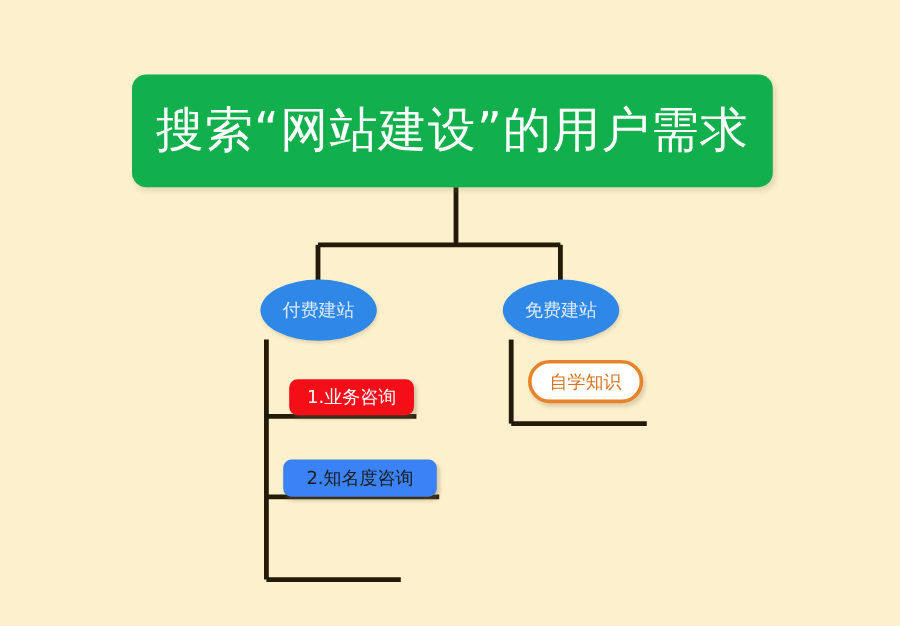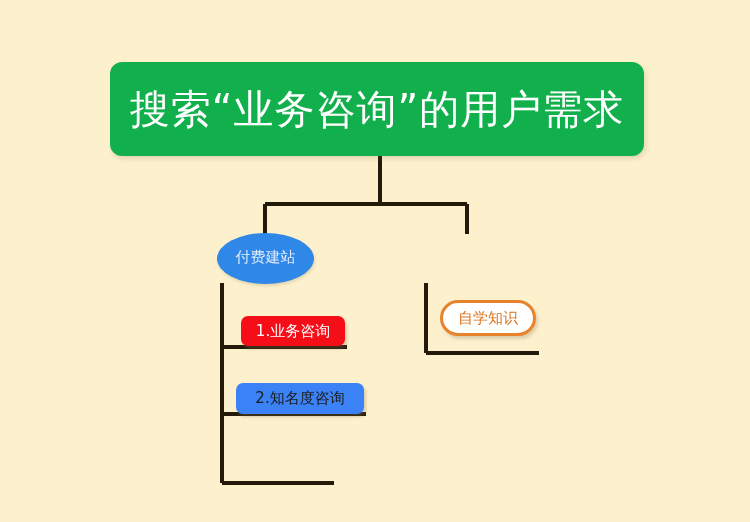--- a/index.html
+++ b/index.html
@@ -55,21 +55,20 @@
 
   
   .node-ellipse {
     width: 97px;
     height: 51px;
     background: #2f88e8;
     border-radius: 50%;
     color: #ddeaff;
     font-size: 15px;
     box-shadow: 1px 2px 3px rgba(120, 105, 60, 0.20);
-    font-family: Liberation Mono, monospace;
   }
   .node-paid  { left: 217px; top: 233px; }
   .node-free  { left: 419px; top: 233px; }
 
   
   .node-leaf {
     font-size: 15px;
     padding: 5px 10px;
   }
   .node-red {
@@ -138,24 +137,25 @@
       <path d="M 222,414 L 366,414"></path>
 
       <path d="M 222,483 L 334,483"></path>
 
       <path d="M 426,283 L 426,353"></path>
 
       <path d="M 426,353 L 539,353"></path>
     </g>
   </svg>
 
-  <div class="node node-root">搜索“业务咨询”的用户需求</div>
+  <div class="node node-root">搜索“网站建设”的用户需求</div>
 
   <div class="node node-ellipse node-paid">付费建站</div>
 
+  <div class="node node-ellipse node-free">免费建站</div>
 
   <div class="node node-leaf node-red">1.业务咨询</div>
 
   <div class="node node-leaf node-gray">2.知名度咨询</div>
 
 
   <div class="node node-leaf node-orangeoutline">自学知识</div>
 
 </div>
 

